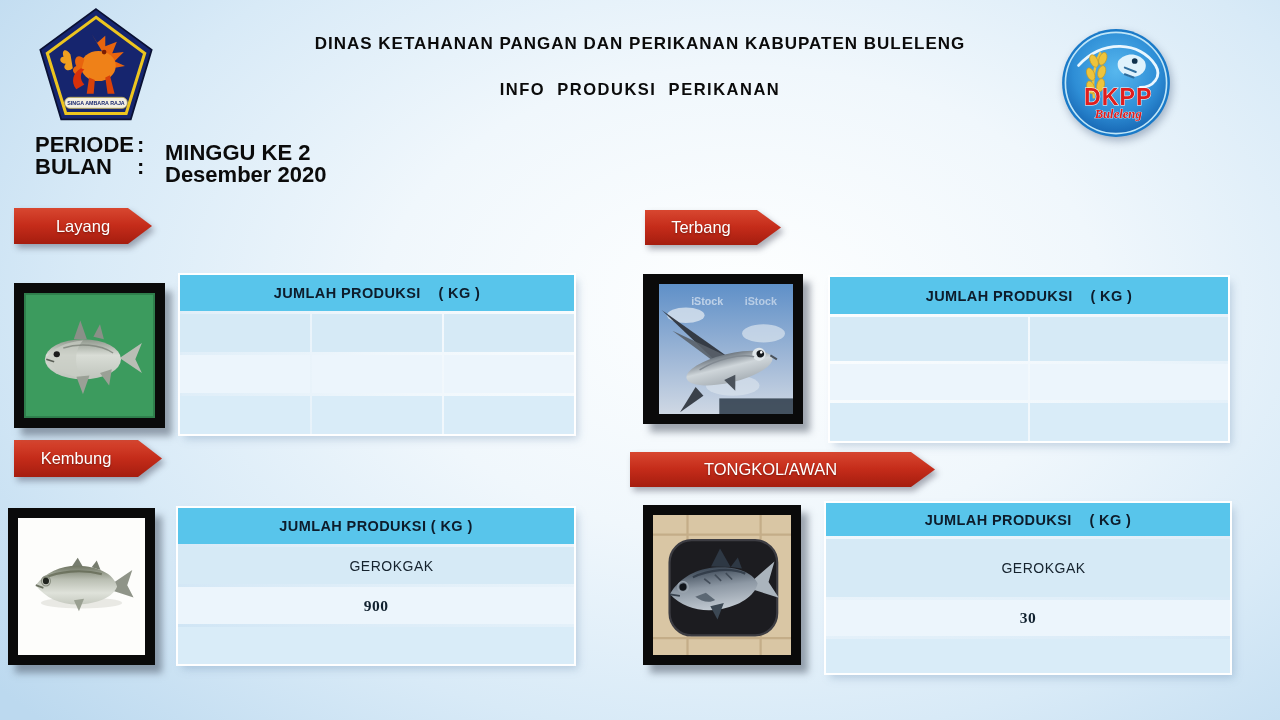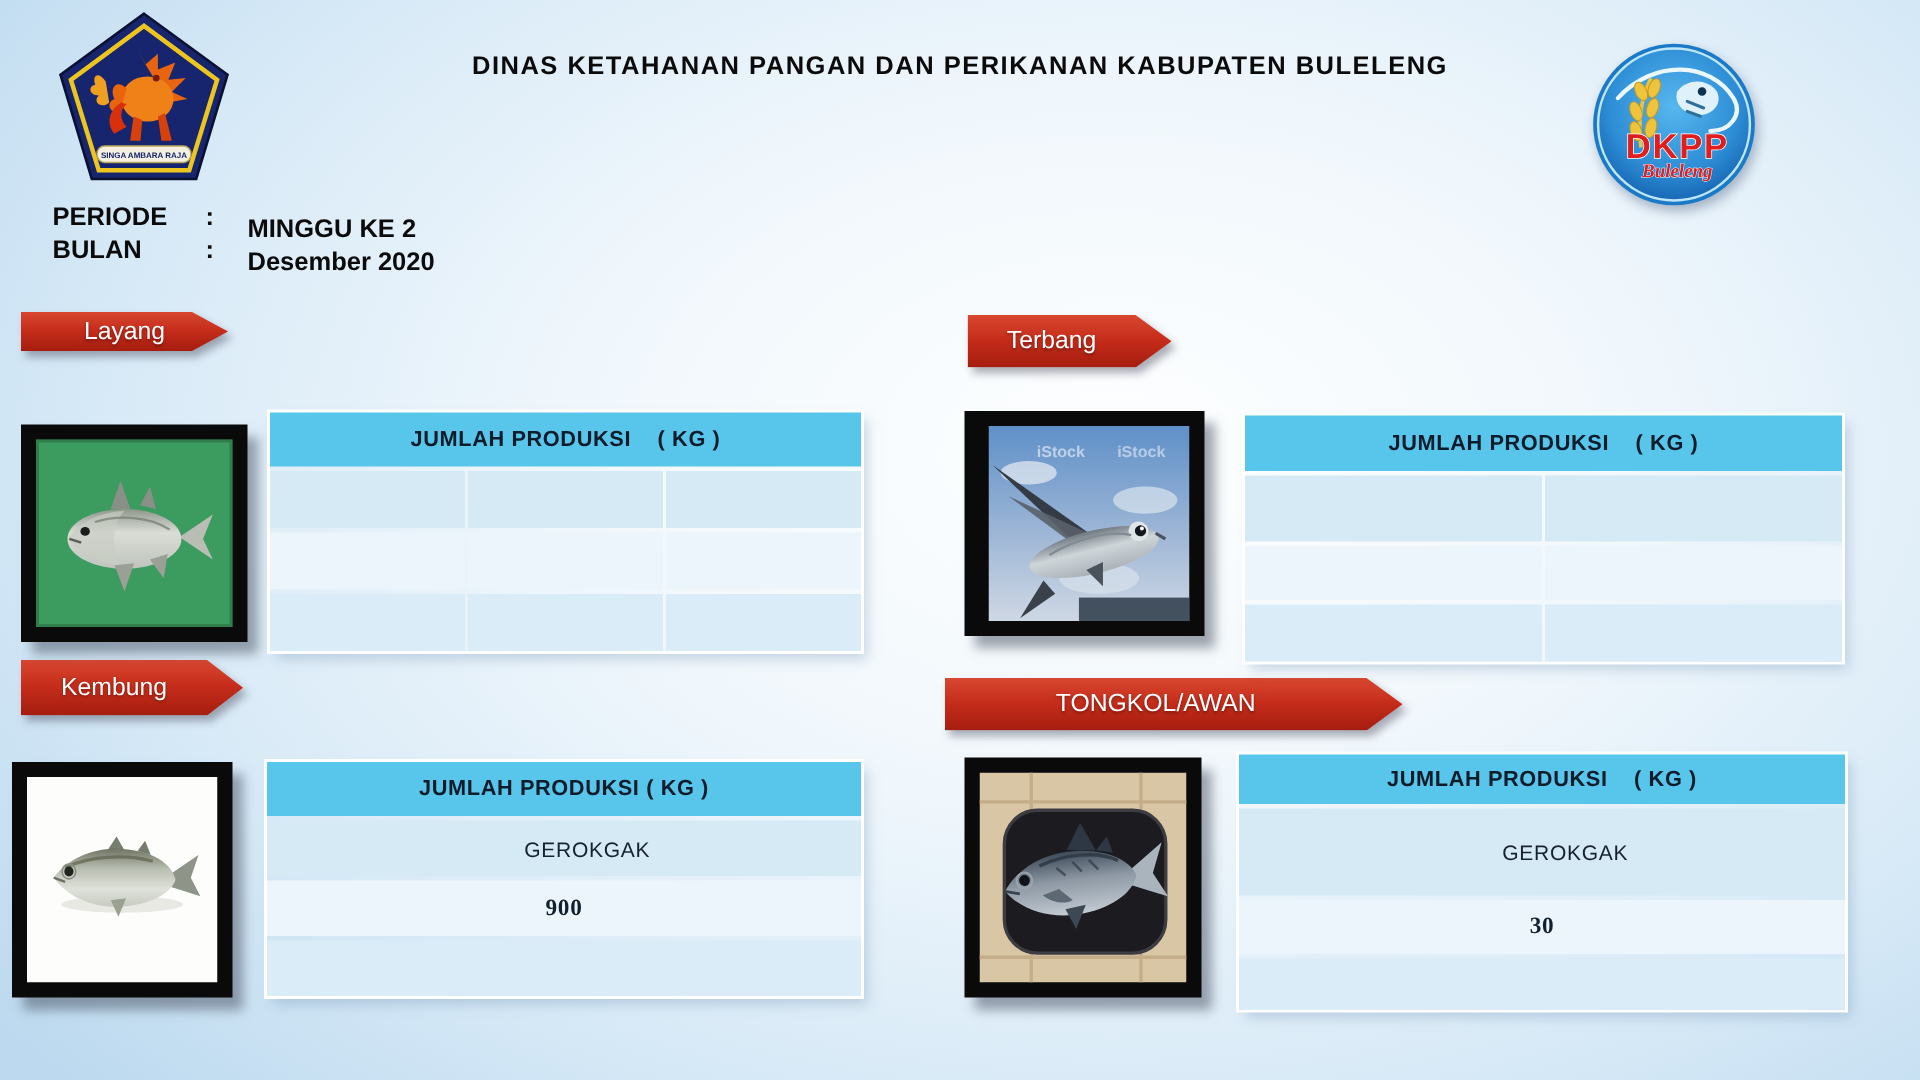--- a/index.html
+++ b/index.html
@@ -16,38 +16,38 @@
   .title-line1 {
     position:absolute; left:180px; right:180px; top:34px;
     text-align:center; font-size:17px; font-weight:700; letter-spacing:1px; color:#0b0b0b;
   }
   .title-line2 {
     position:absolute; left:180px; right:180px; top:80px;
     text-align:center; font-size:16.5px; font-weight:700; letter-spacing:1.5px; color:#0b0b0b;
     white-space:pre;
   }
 
-  .period { position:absolute; left:35px; top:134px; font-size:17px; font-weight:700; color:#0b0b0b; }
+  .period { position:absolute; left:35px; top:134px; font-size:22px; font-weight:700; color:#0b0b0b; }
   .period-row { display:flex; height:22px; align-items:center; }
   .period-label { width:102px; }
   .period-sep { width:28px; }
   .period-value { white-space:pre;margin-top:16px; }
 
   
   .banner {
     position:absolute; color:#fff; font-size:16.5px; font-weight:400;
     display:flex; align-items:center; justify-content:center;
     background:linear-gradient(180deg,#d84730 0%, #c52c1a 48%, #a51d0f 100%);
     clip-path:polygon(0 0, calc(100% - 24px) 0, 100% 50%, calc(100% - 24px) 100%, 0 100%);
     padding-right:24px;
     text-shadow:0 1px 2px rgba(0,0,0,0.35);
   }
   .banner-wrap { position:absolute; filter:drop-shadow(3px 4px 3px rgba(50,50,70,0.4)); }
   .banner-wrap .banner { position:static; }
-  #banner-layang  { left:14px;  top:208px; } #banner-layang .banner  { width:138px; height:26px;padding-left:24px; }
+  #banner-layang  { left:14px;  top:208px; } #banner-layang .banner  { width:138px; height:36px;padding-left:24px; }
   #banner-terbang { left:645px; top:210px; } #banner-terbang .banner { width:136px; height:35px; }
   #banner-kembung { left:14px;  top:440px; } #banner-kembung .banner { width:148px; height:37px; }
   #banner-tongkol { left:630px; top:452px; } #banner-tongkol .banner { width:305px; height:35px; }
 
   
   .photo {
     position:absolute; background:#0a0a0a; padding:10px;
     box-shadow:7px 8px 7px rgba(70,80,95,0.5);
   }
   .photo svg { display:block; width:100%; height:100%; }
@@ -112,20 +112,21 @@
         <circle cx="57" cy="38" r="2" fill="#7a1c04"></circle>
       </g>
       <g>
         <rect x="23" y="77" width="54" height="9.5" rx="4.5" fill="#f4f0e2" stroke="#b8a85a" stroke-width="0.8"></rect>
         <text x="50" y="83.8" text-anchor="middle" font-size="4.6" font-weight="bold" fill="#16256e">SINGA AMBARA RAJA</text>
       </g>
     </svg>
   </div>
 
   <div class="title-line1">DINAS KETAHANAN PANGAN DAN PERIKANAN KABUPATEN BULELENG</div>
+  <div class="title-line2">INFO  PRODUKSI  PERIKANAN</div>
 
   <div id="logo-right">
     <svg viewBox="0 0 100 100">
       <defs>
         <radialGradient id="dkppBlue" cx="50%" cy="38%" r="70%">
           <stop offset="0%" stop-color="#57b7ee"></stop>
             <stop offset="60%" stop-color="#2e8ed6"></stop>
             <stop offset="100%" stop-color="#0f5aa8"></stop>
         </radialGradient>
       </defs>

